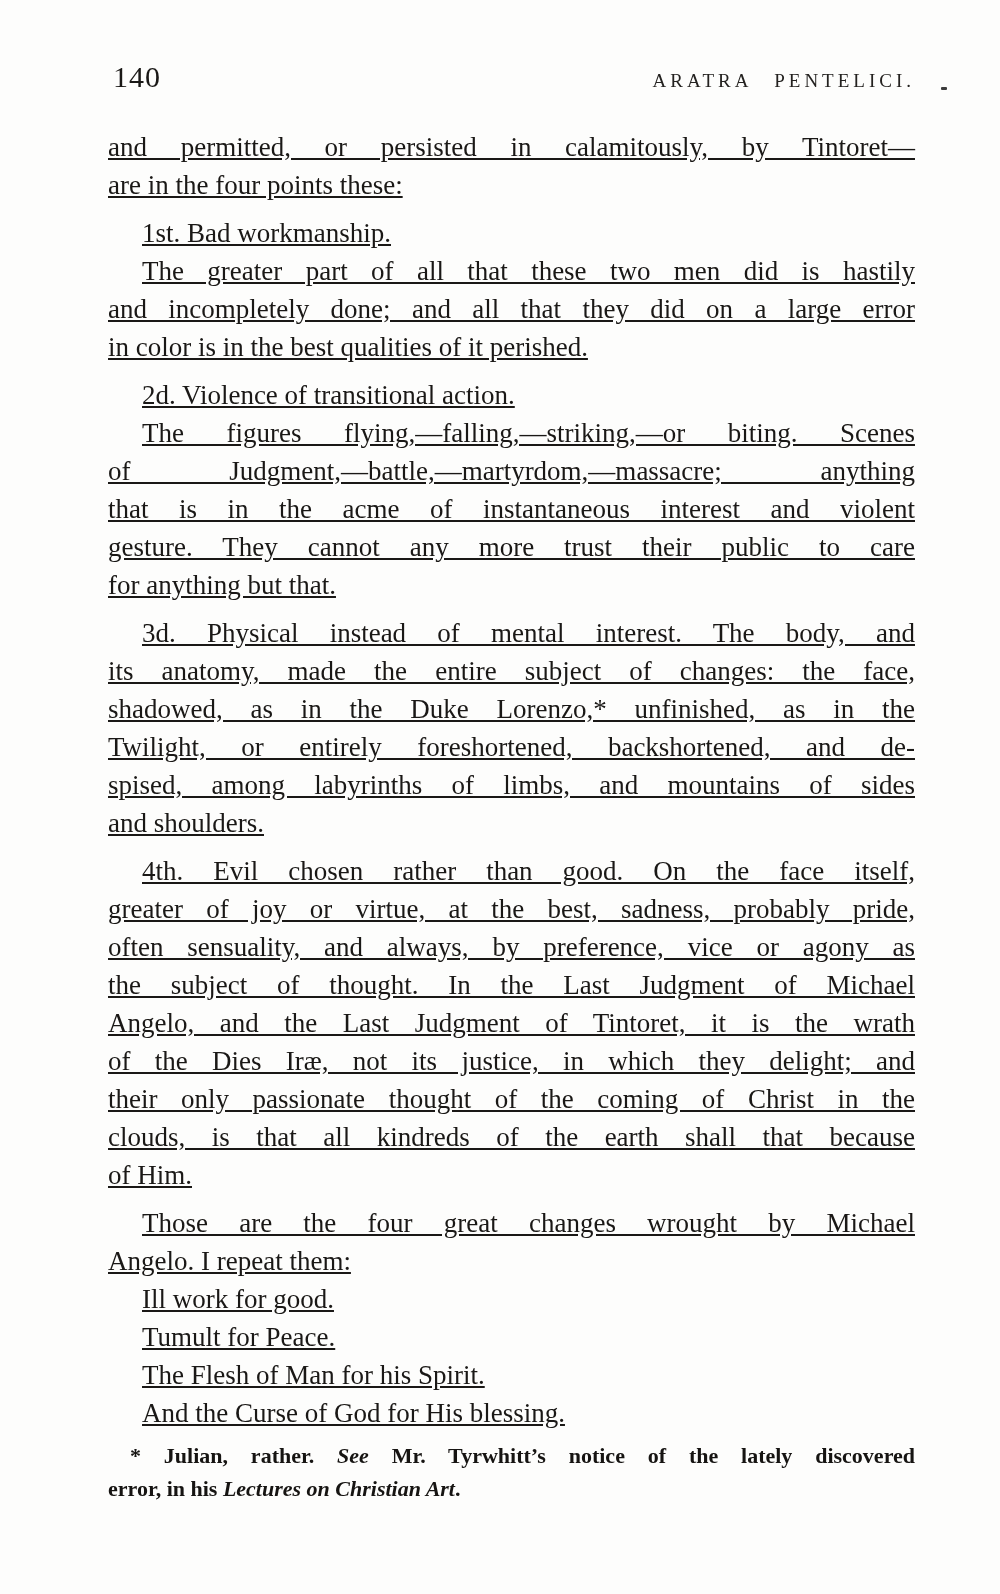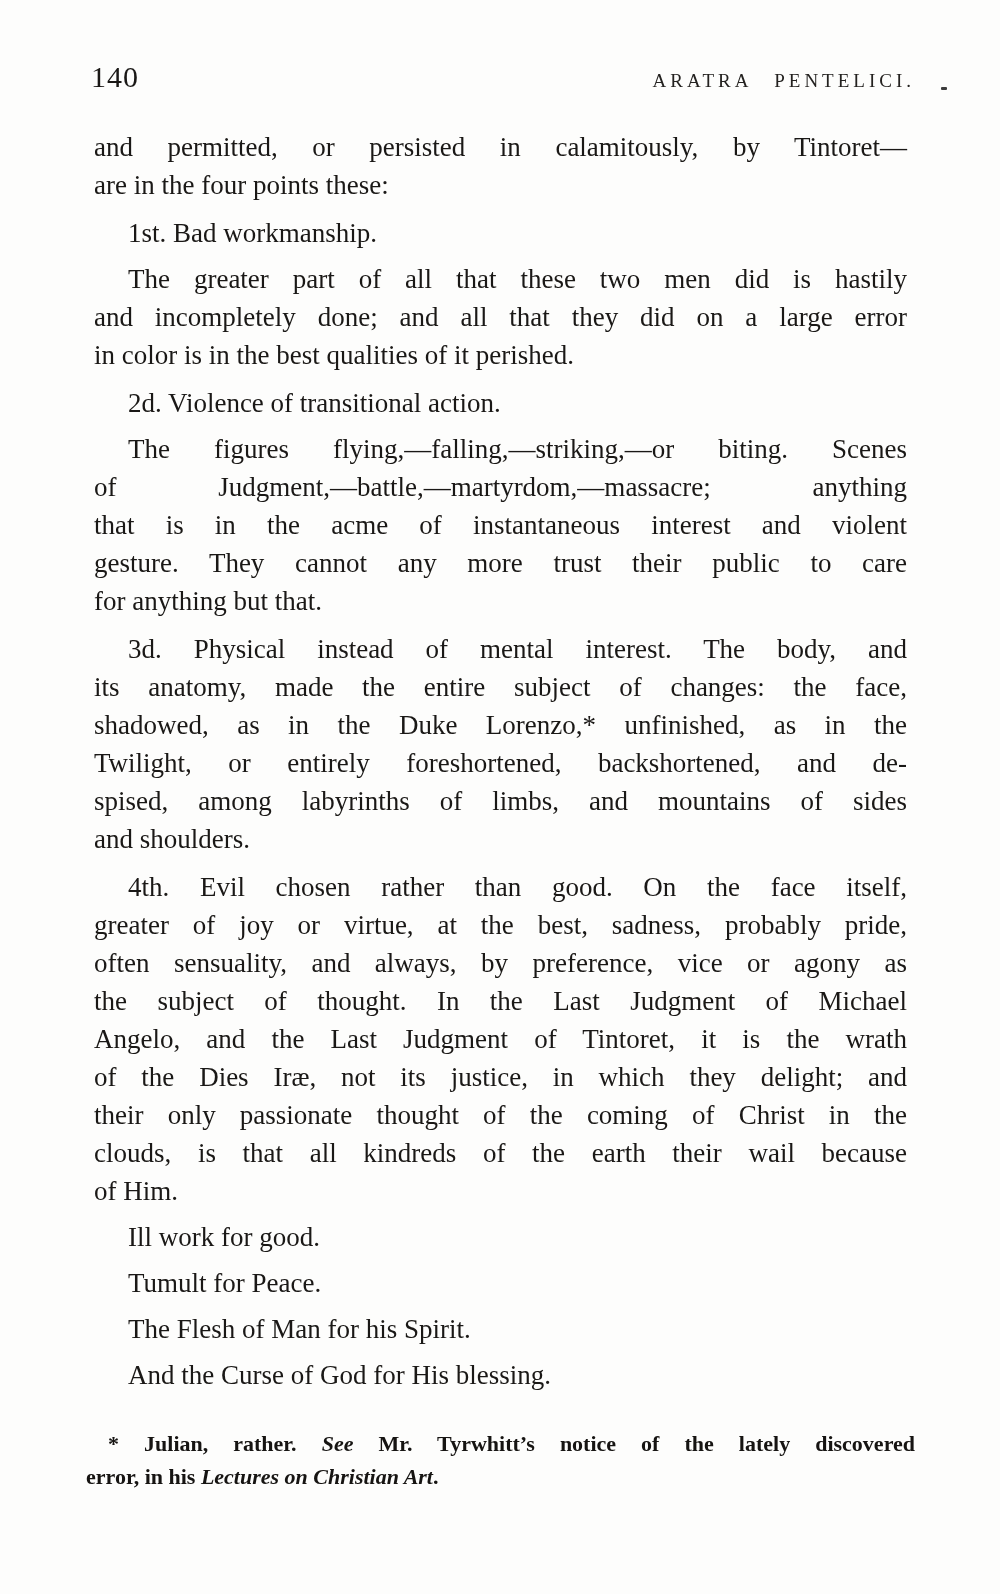--- a/index.html
+++ b/index.html
@@ -4,44 +4,44 @@
 <style>
   html, body { margin: 0; padding: 0; background: #ffffff; }
   .page {
     position: relative;
     width: 1000px;
     height: 1594px;
     box-sizing: border-box;
     background: #fdfdfc;
     color: #1a1816;
     font-family: "Liberation Serif", "DejaVu Serif", serif;
-    padding: 62px 85px 0 86px;
+    padding: 62px 85px 0 108px;
     overflow: hidden;
   }
   .hdr { position: relative; height: 34px; }
   .pagenum {
     position: absolute; left: 5px; top: 0;
     font-size: 30px; line-height: 30px; letter-spacing: 1px;
   }
   .runtitle {
     position: absolute; left: 0; right: 0; top: 9px;
     text-align: right;
     font-size: 19px; line-height: 20px;
     letter-spacing: 4px; word-spacing: 14px;
     color: #242220;
   }
   .speck { position: absolute; left: 941px; top: 87px; width: 6px; height: 3px; background: #3c3c3c; border-radius: 1px; }
   main { margin-top: 32px; font-size: 27px; line-height: 38px; }
-  .para { margin: 8px; }
+  .para { margin: 0; text-decoration: underline; }
   .gap { margin-top: 10px; }
   .ln { text-align: justify; text-align-last: justify; }
   .ln.last { text-align: left; text-align-last: left; }
   .ln.ind { text-indent: 34px; text-align: right; }
   .footnote {
-    margin-top: 33px;
+    margin-top: 7px;
     font-size: 22px; line-height: 33px;
     font-weight: 600;
     color: #161412;
   }
   .footnote .ln.ind { text-indent: 22px; }
   .footnote i { font-weight: 600; }
 </style>
 </head>
 <body>
 
@@ -93,24 +93,28 @@
     </section>
 
     <section class="para gap">
       <div class="ln ind">4th. Evil chosen rather than good. On the face itself,</div>
       <div class="ln">greater of joy or virtue, at the best, sadness, probably pride,</div>
       <div class="ln">often sensuality, and always, by preference, vice or agony as</div>
       <div class="ln">the subject of thought. In the Last Judgment of Michael</div>
       <div class="ln">Angelo, and the Last Judgment of Tintoret, it is the wrath</div>
       <div class="ln">of the Dies Iræ, not its justice, in which they delight; and</div>
       <div class="ln">their only passionate thought of the coming of Christ in the</div>
-      <div class="ln">clouds, is that all kindreds of the earth their wail because</div>
+      <div class="ln">clouds, is that all kindreds of the earth shall that because</div>
       <div class="ln last">of Him.</div>
     </section>
 
+    <section class="para gap">
+      <div class="ln ind">Those are the four great changes wrought by Michael</div>
+      <div class="ln last">Angelo. I repeat them:</div>
+    </section>
 
     <section class="para">
       <div class="ln last ind">Ill work for good.</div>
     </section>
     <section class="para">
       <div class="ln last ind">Tumult for Peace.</div>
     </section>
     <section class="para">
       <div class="ln last ind">The Flesh of Man for his Spirit.</div>
     </section>

